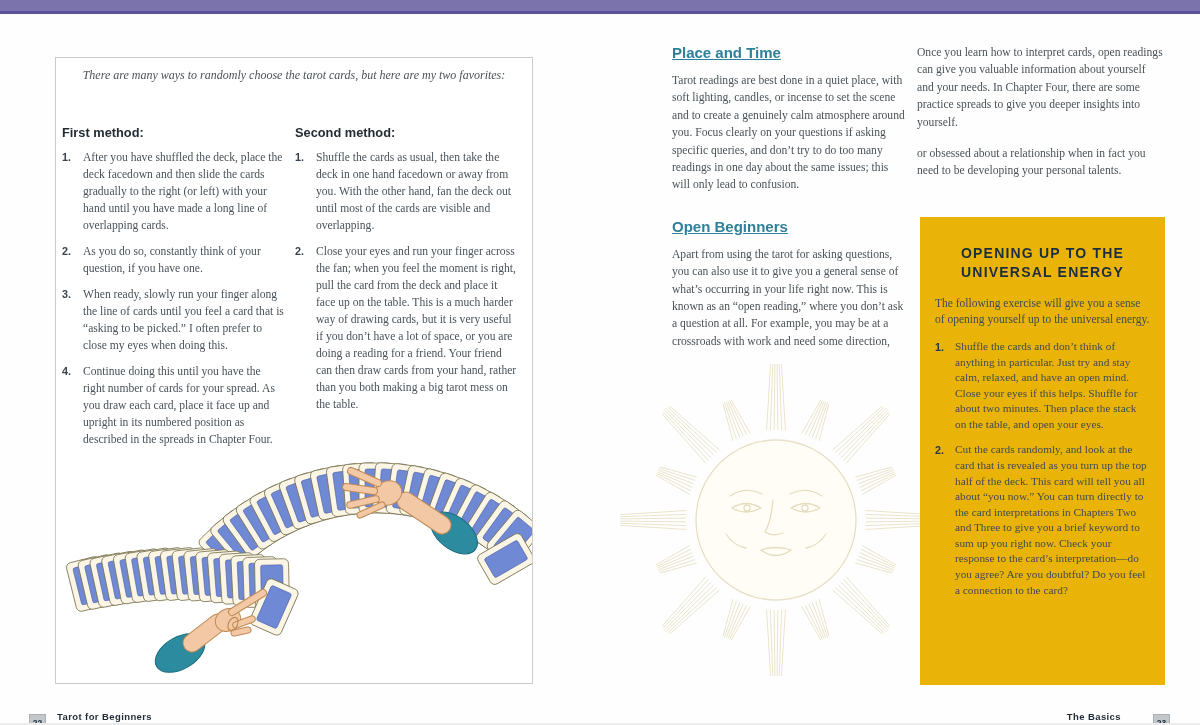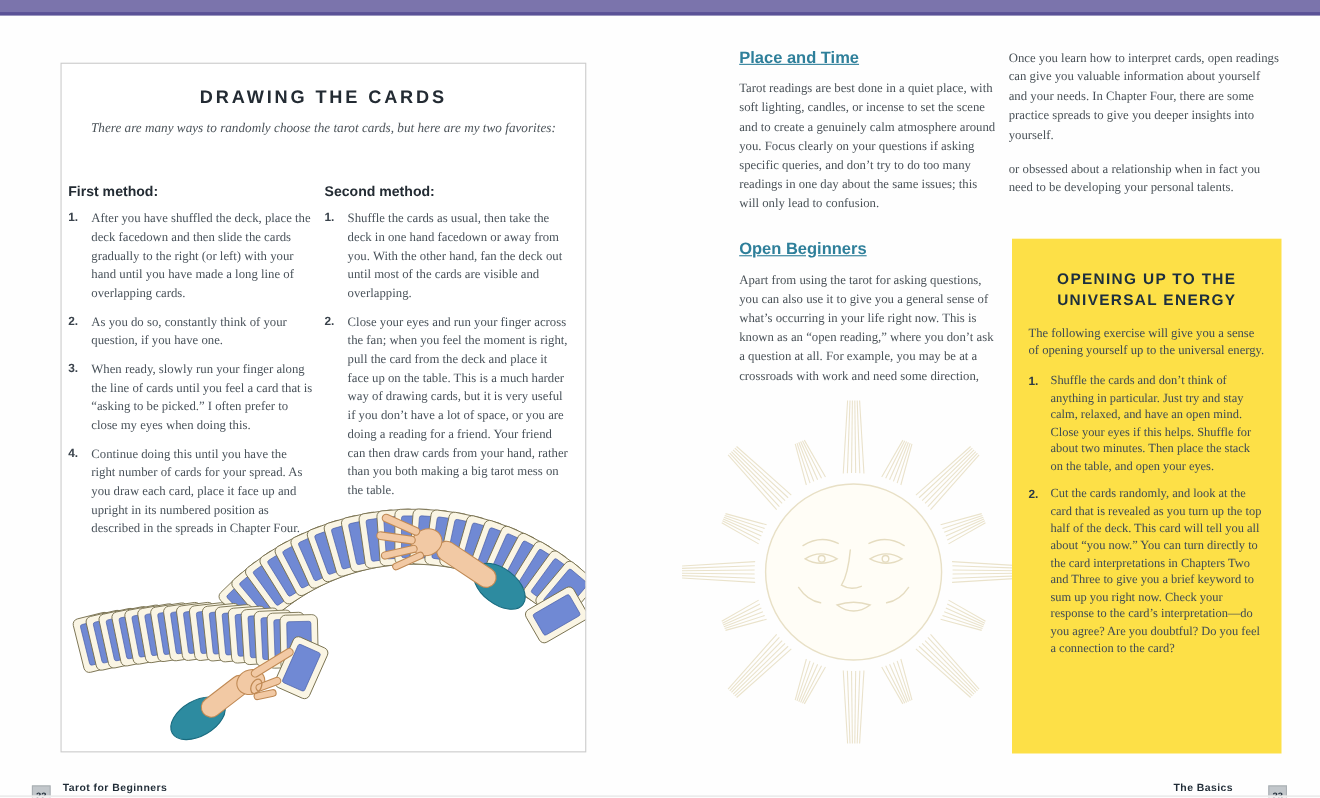--- a/index.html
+++ b/index.html
@@ -27,21 +27,21 @@
   .cards-illo{position:absolute;left:0;top:383px;width:476px;height:242px;}
 
   
   .sun-illo{position:absolute;left:600px;top:350px;width:340px;height:340px;z-index:0;pointer-events:none;}
   .rp-col1{position:absolute;left:672px;top:44px;width:233px;z-index:1;}
   .rp-col2{position:absolute;left:917px;top:44px;width:248px;z-index:1;}
   .rp-col1 h2{margin:0 0 11px 0;font-family:"Liberation Sans",sans-serif;font-size:15px;
               font-weight:700;color:#2e7f9a;text-decoration:underline;}
   .rp-col1 h2.second{margin-top:24px;}
   .rp-col1 p,.rp-col2 p{margin:0 0 14px 0;font-size:11.6px;line-height:1.5;color:#4a5258;}
-  .sidebar{position:absolute;left:920px;top:217px;width:245px;height:468px;background:#fde047;
+  .sidebar{position:absolute;left:920px;top:217px;width:245px;height:468px;background:#eab308;
            box-sizing:border-box;padding:27px 15px 0 15px;z-index:2;overflow:hidden;}
   .sidebar h2{margin:0 auto;max-width:205px;text-align:center;font-family:"Liberation Sans",sans-serif;
               font-size:14px;font-weight:700;letter-spacing:1.2px;line-height:1.35;color:#1c2e3e;}
   .sb-intro{margin:13px 0 12px 0;font-size:11.5px;line-height:1.4;color:#3f4a54;}
   .sidebar .li{font-size:11.3px;line-height:1.38;color:#3f4a54;margin-bottom:10px;}
   .sidebar .li .num{flex-basis:20px;color:#2c3944;}
 
   
   .footer{position:absolute;top:701px;display:flex;align-items:center;gap:11px;z-index:3;}
   .footer.left{left:29px;}
@@ -52,21 +52,20 @@
   .ft-label{font-family:"Liberation Sans",sans-serif;font-size:9.5px;font-weight:700;
             letter-spacing:.4px;color:#1f2b36;}
 </style>
 </head>
 <body>
 
 <div class="stage">
   <div class="top-bar"></div>
 
   <section class="left-page">
-    <h1>DRAWING THE CARDS</h1>
     <p class="intro">There are many ways to randomly choose the tarot cards, but here are my two favorites:</p>
 
     <div class="methods">
       <div class="method">
         <h3>First method:</h3>
         <div class="li">
           <span class="num">1.</span>
           <span class="txt">After you have shuffled the deck, place the deck facedown and then slide the cards gradually to the right (or left) with your hand until you have made a long line of overlapping cards.</span>
         </div>
         <div class="li">

